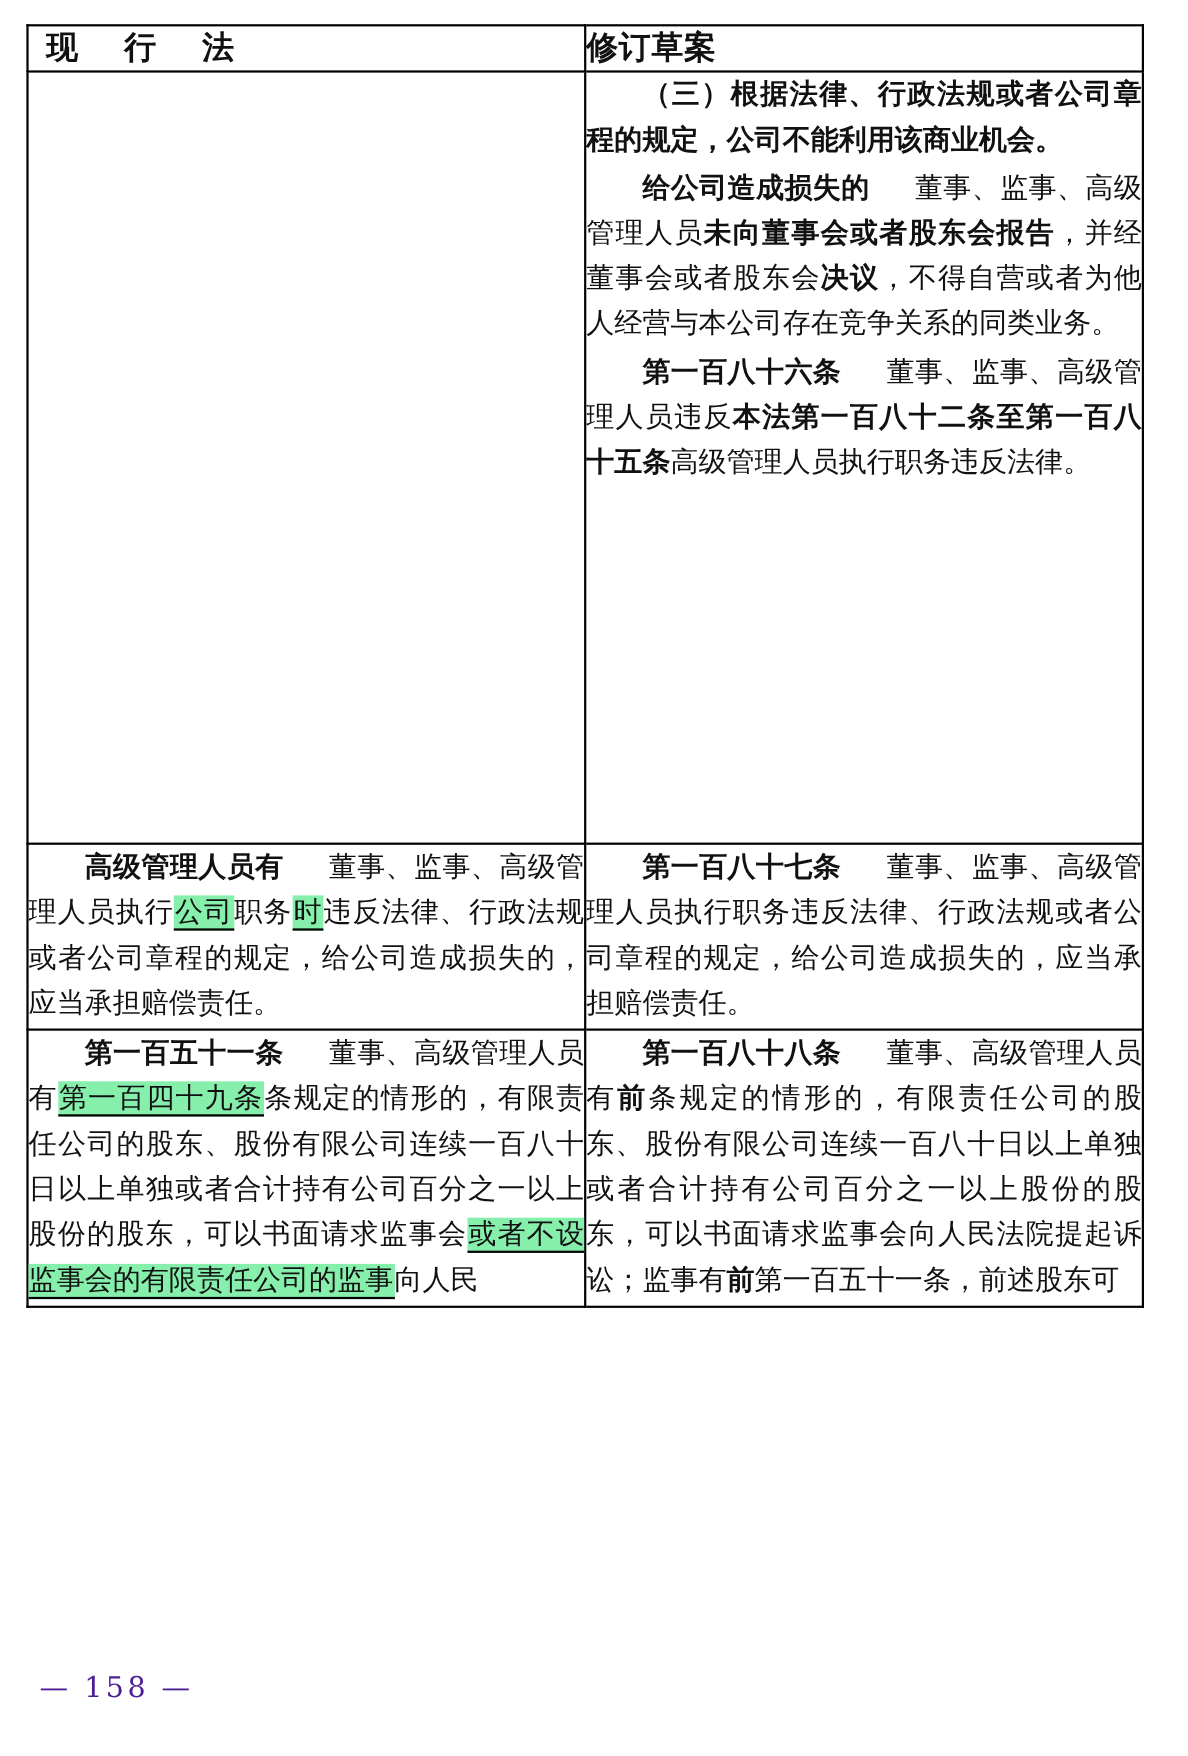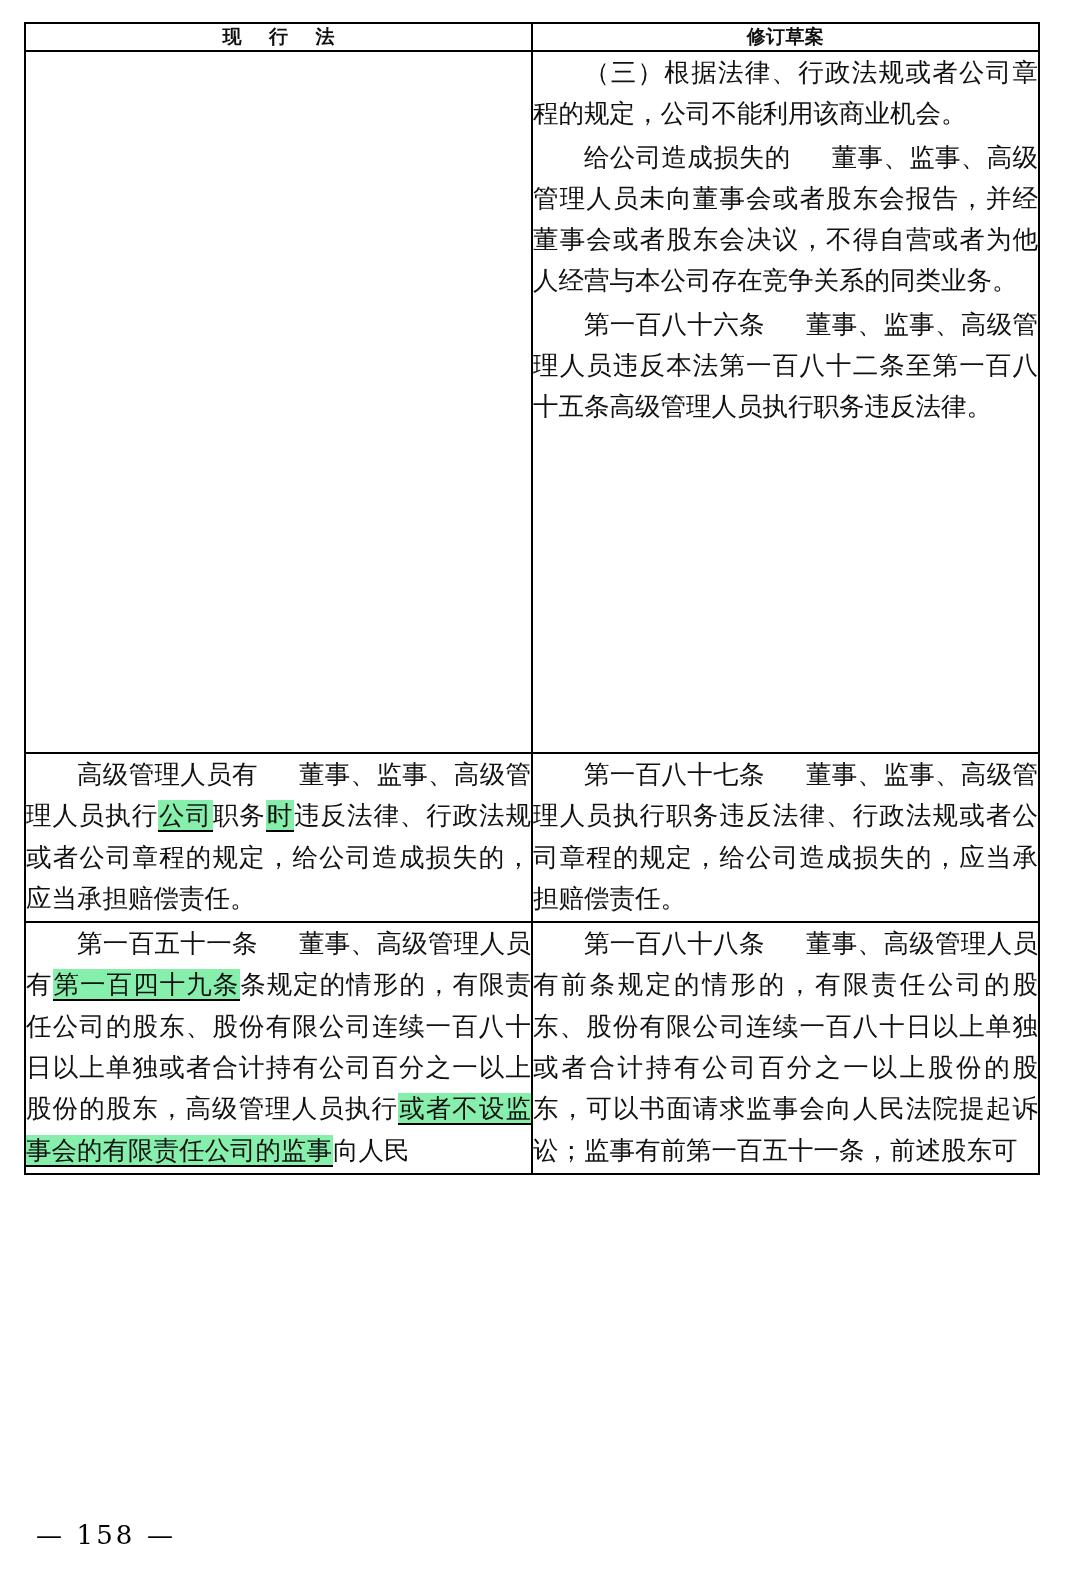--- a/index.html
+++ b/index.html
@@ -31,22 +31,22 @@
   }
   table.law-table td, table.law-table th {
     border: 2px solid #000000;
     vertical-align: top;
     padding: 0;
   }
   .col-left { width: 507px; }
   .col-right { width: 507px; }
 
   .header-cell {
-    text-align: center;
-    font-size: 19px;
+    text-align: left;
+    font-size: 29px;
     font-weight: 600;
     letter-spacing: 0.02em;
     padding: 14px 0 16px 0;
     vertical-align: middle;
     font-family: "DejaVu Serif", "Liberation Serif", serif;
   }
   .header-cell.spaced {
     letter-spacing: 0.55em;
     text-indent: 0.55em;
   }
@@ -57,42 +57,42 @@
     line-height: 1.62;
     text-align: justify;
     text-justify: inter-ideograph;
     font-family: "DejaVu Serif", "Liberation Serif", serif;
   }
   .cell-body p {
     margin: 0 0 2px 0;
     text-indent: 2em;
   }
 
-  .bold { font-weight: 400; }
+  .bold { font-weight: 700; }
   .hl {
     background: #86efac;
     border-bottom: 2px solid #000000;
     padding: 0 1px;
   }
   .gap { display: inline-block; width: 1.6em; }
 
   .empty-cell { height: 700px; }
 
   .folio {
     position: absolute;
     left: 0;
     top: 1520px;
     width: 1080px;
     text-align: left;
     font-size: 26px;
     letter-spacing: 0.12em;
     padding-left: 36px;
     box-sizing: border-box;
     font-family: "DejaVu Serif", "Liberation Serif", serif;
-    color: #000000;
+    color: #4c1d95;
   }
 </style>
 </head>
 <body>
 
 <div class="page">
 
   <table class="law-table">
     <colgroup>
       <col class="col-left">
@@ -123,21 +123,21 @@
         </td>
         <td class="cell-body">
           <div id="r1c1">
               <p><span class="bold">第一百八十七条</span><span class="gap"></span><span>董事、监事、高级管理人员执行职务违反法律、行政法规或者公司章程的规定，给公司造成损失的，应当承担赔偿责任。</span></p>
             </div>
         </td>
       </tr>
       <tr>
         <td class="cell-body">
           <div id="r2c0">
-              <p><span class="bold">第一百五十一条</span><span class="gap"></span><span>董事、高级管理人员有</span><span class="hl">第一百四十九条</span><span>条规定的情形的，有限责任公司的股东、股份有限公司连续一百八十日以上单独或者合计持有公司百分之一以上股份的股东，高级管理人员执行</span><span class="hl">或者不设监事会的有限责任公司的监事</span><span>向人民</span></p>
+              <p><span class="bold">第一百五十一条</span><span class="gap"></span><span>董事、高级管理人员有</span><span class="hl">第一百四十九条</span><span>条规定的情形的，有限责任公司的股东、股份有限公司连续一百八十日以上单独或者合计持有公司百分之一以上股份的股东，可以书面请求监事会</span><span class="hl">或者不设监事会的有限责任公司的监事</span><span>向人民</span></p>
             </div>
         </td>
         <td class="cell-body">
           <div id="r2c1">
               <p><span class="bold">第一百八十八条</span><span class="gap"></span><span>董事、高级管理人员有</span><span class="bold">前</span><span>条规定的情形的，有限责任公司的股东、股份有限公司连续一百八十日以上单独或者合计持有公司百分之一以上股份的股东，可以书面请求监事会向人民法院提起诉讼；监事有</span><span class="bold">前</span><span>第一百五十一条，前述股东可</span></p>
             </div>
         </td>
       </tr>
     </tbody>
   </table>

